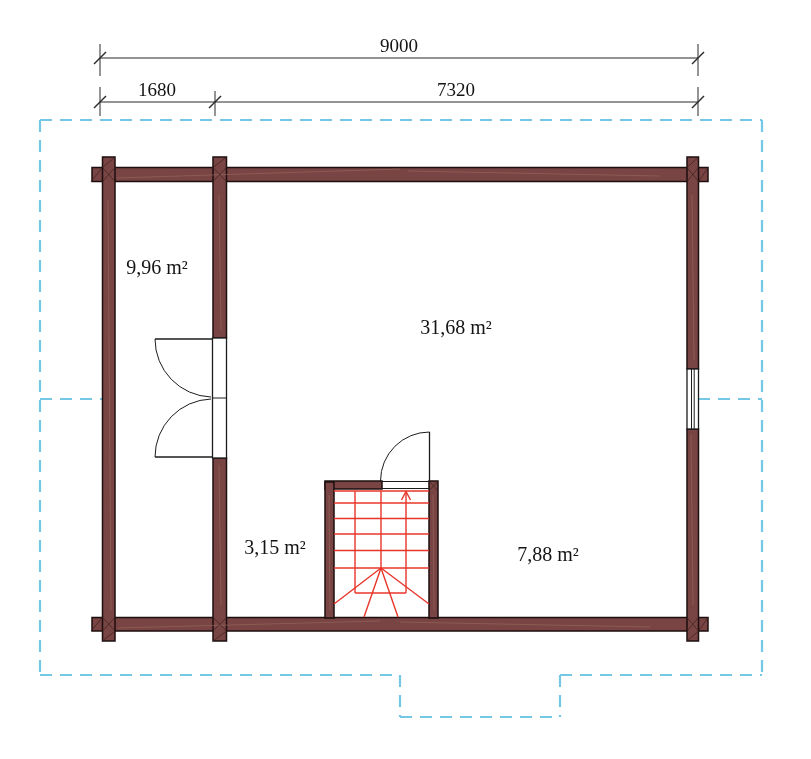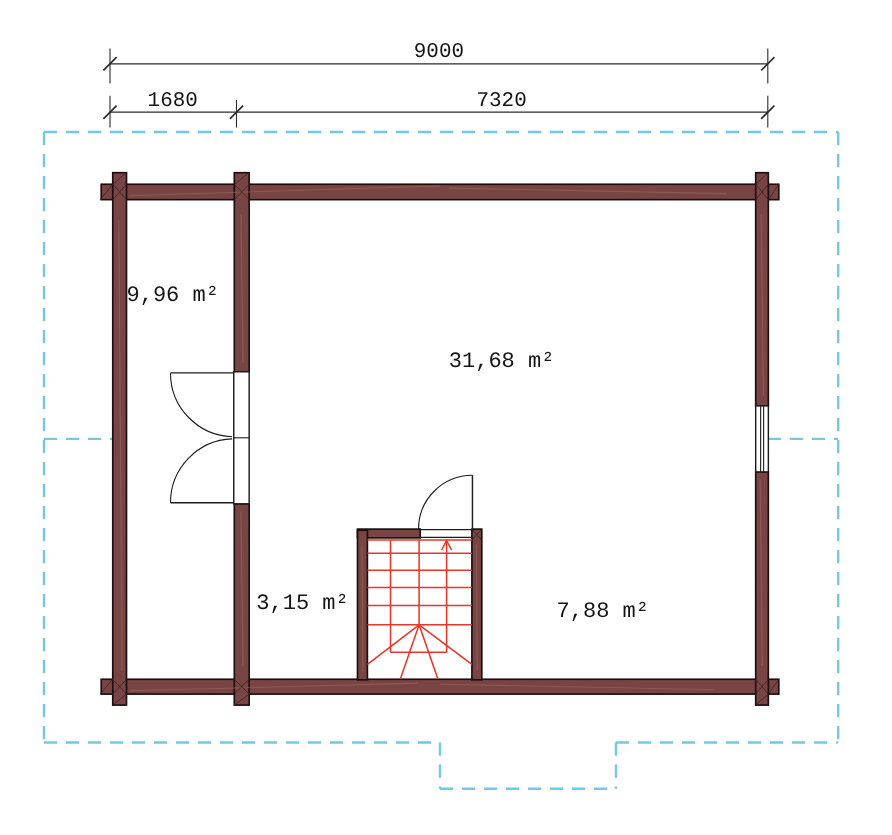--- a/index.html
+++ b/index.html
@@ -1,19 +1,19 @@
 <!DOCTYPE html>
 <html style="--background: #ffffff; --wall-fill: #794444; --wall-outline: #1c0e0e; --wall-grain: #9a6a5e; --stair-line: #e8362a; --roof-outline: #74c8e6; --dim-line: #2b2b2b; --door-window: #1c1c1c; --text: #141414;"><head>
 <meta charset="utf-8">
 <style>
   html,body{margin:0;padding:0;background:#ffffff;}
   .canvas{
     position:relative;width:811px;height:759px;
     background:var(--background,#ffffff);
-    font-family:Liberation Mono, monospace;
+    font-family:Liberation Serif, serif;
     overflow:hidden;
   }
   svg{display:block;}
   .dim-line{stroke:var(--dim-line);stroke-width:1.1;fill:none;}
   .ext-line{stroke:var(--dim-line);stroke-width:1;fill:none;}
   .slash{stroke:var(--dim-line);stroke-width:1.5;fill:none;}
   .dim-text{font-size:19px;fill:var(--text);}
   .room-text{font-size:20px;fill:var(--text);}
   .roof{stroke:var(--roof-outline);stroke-width:2.2;stroke-dasharray:12 8;fill:none;}
   .wall{fill:var(--wall-fill);stroke:var(--wall-outline);stroke-width:1.5;}

